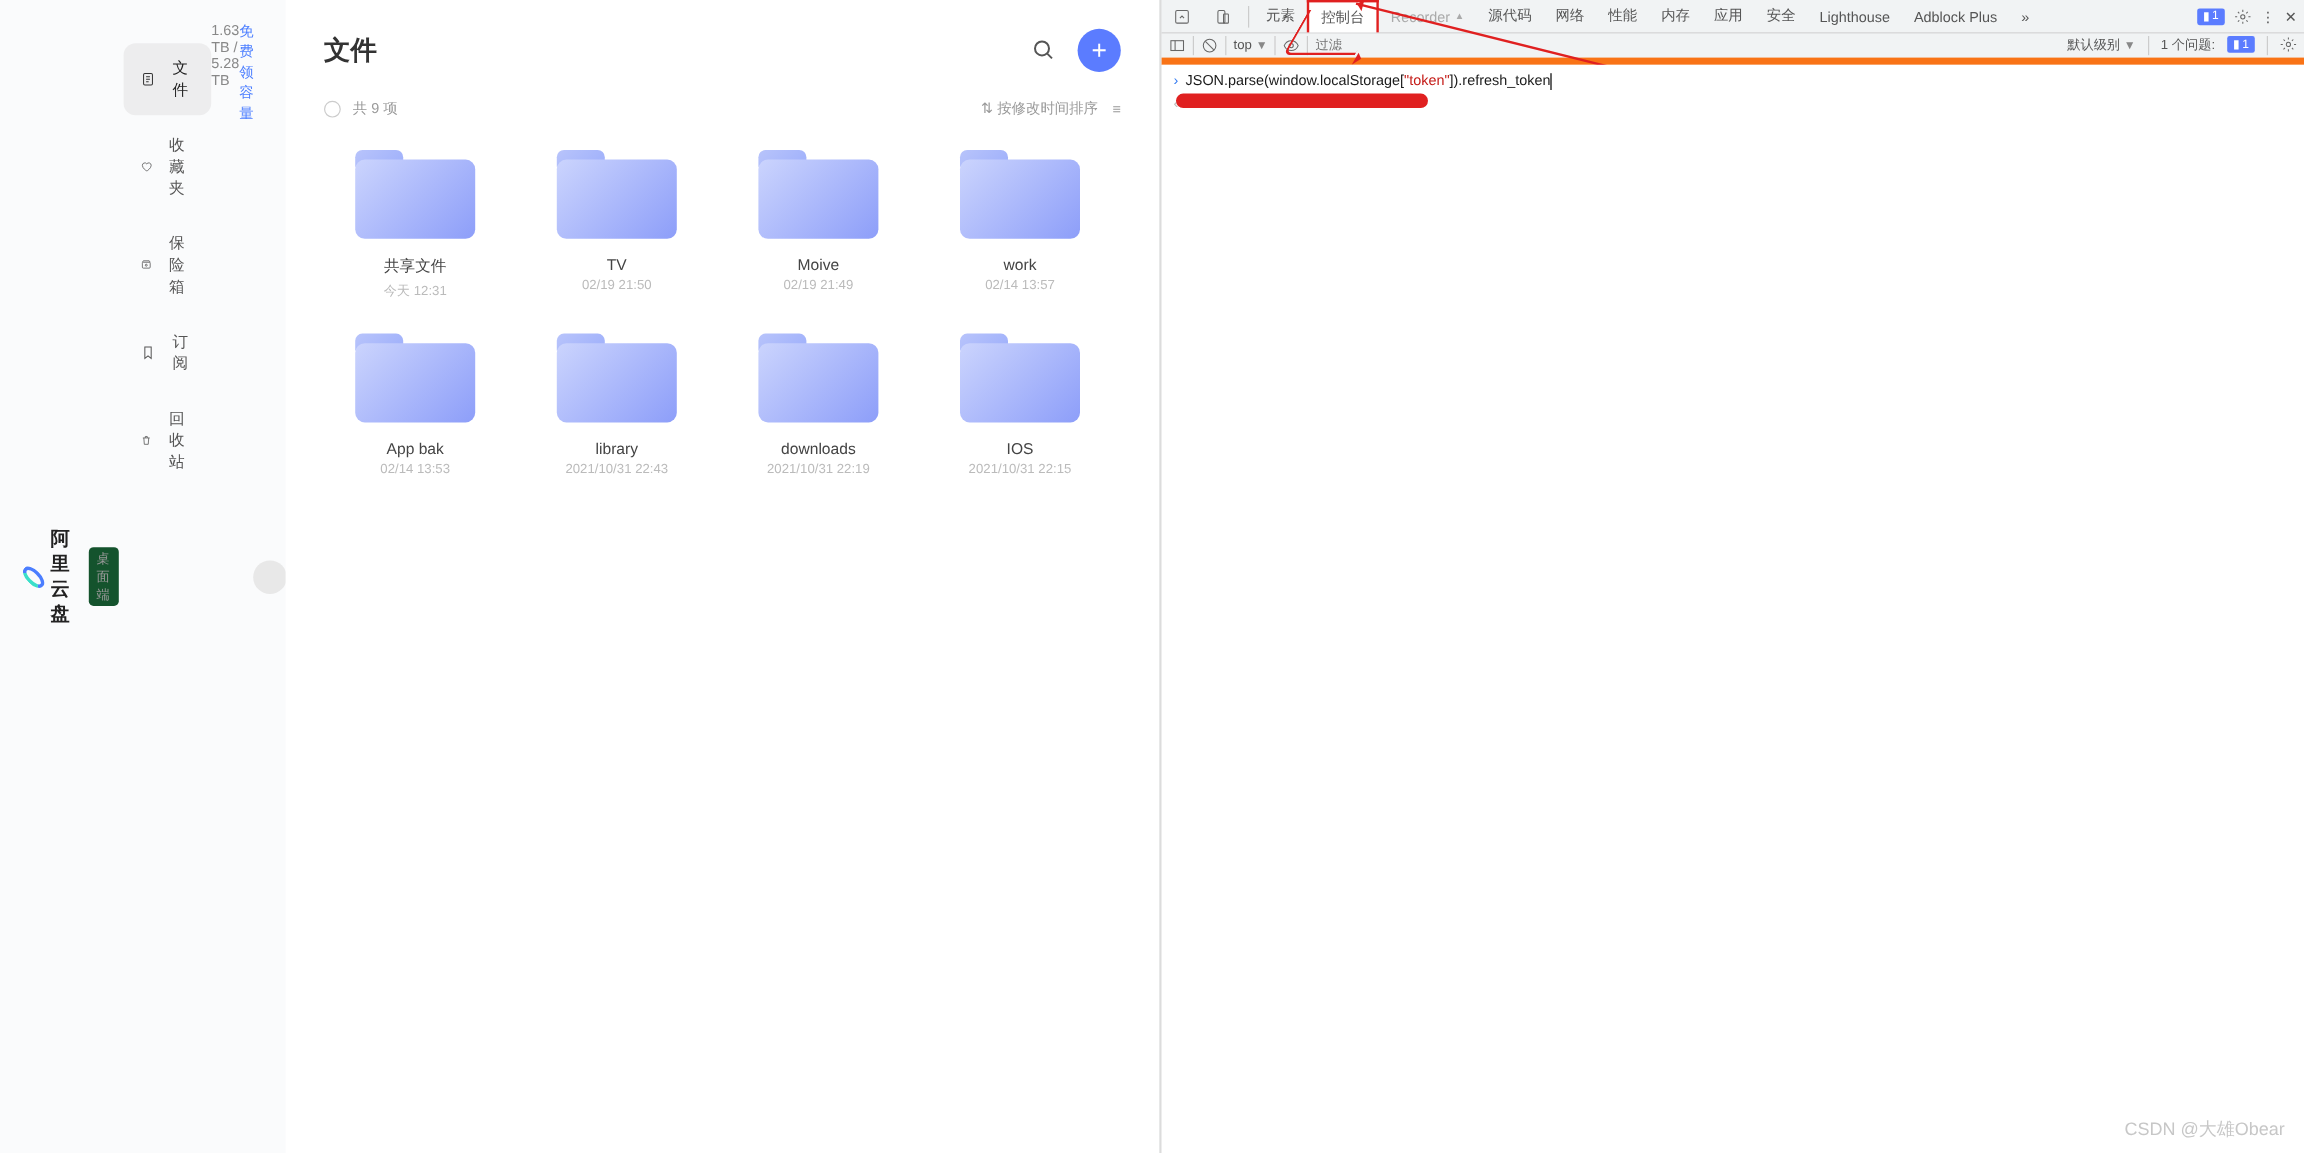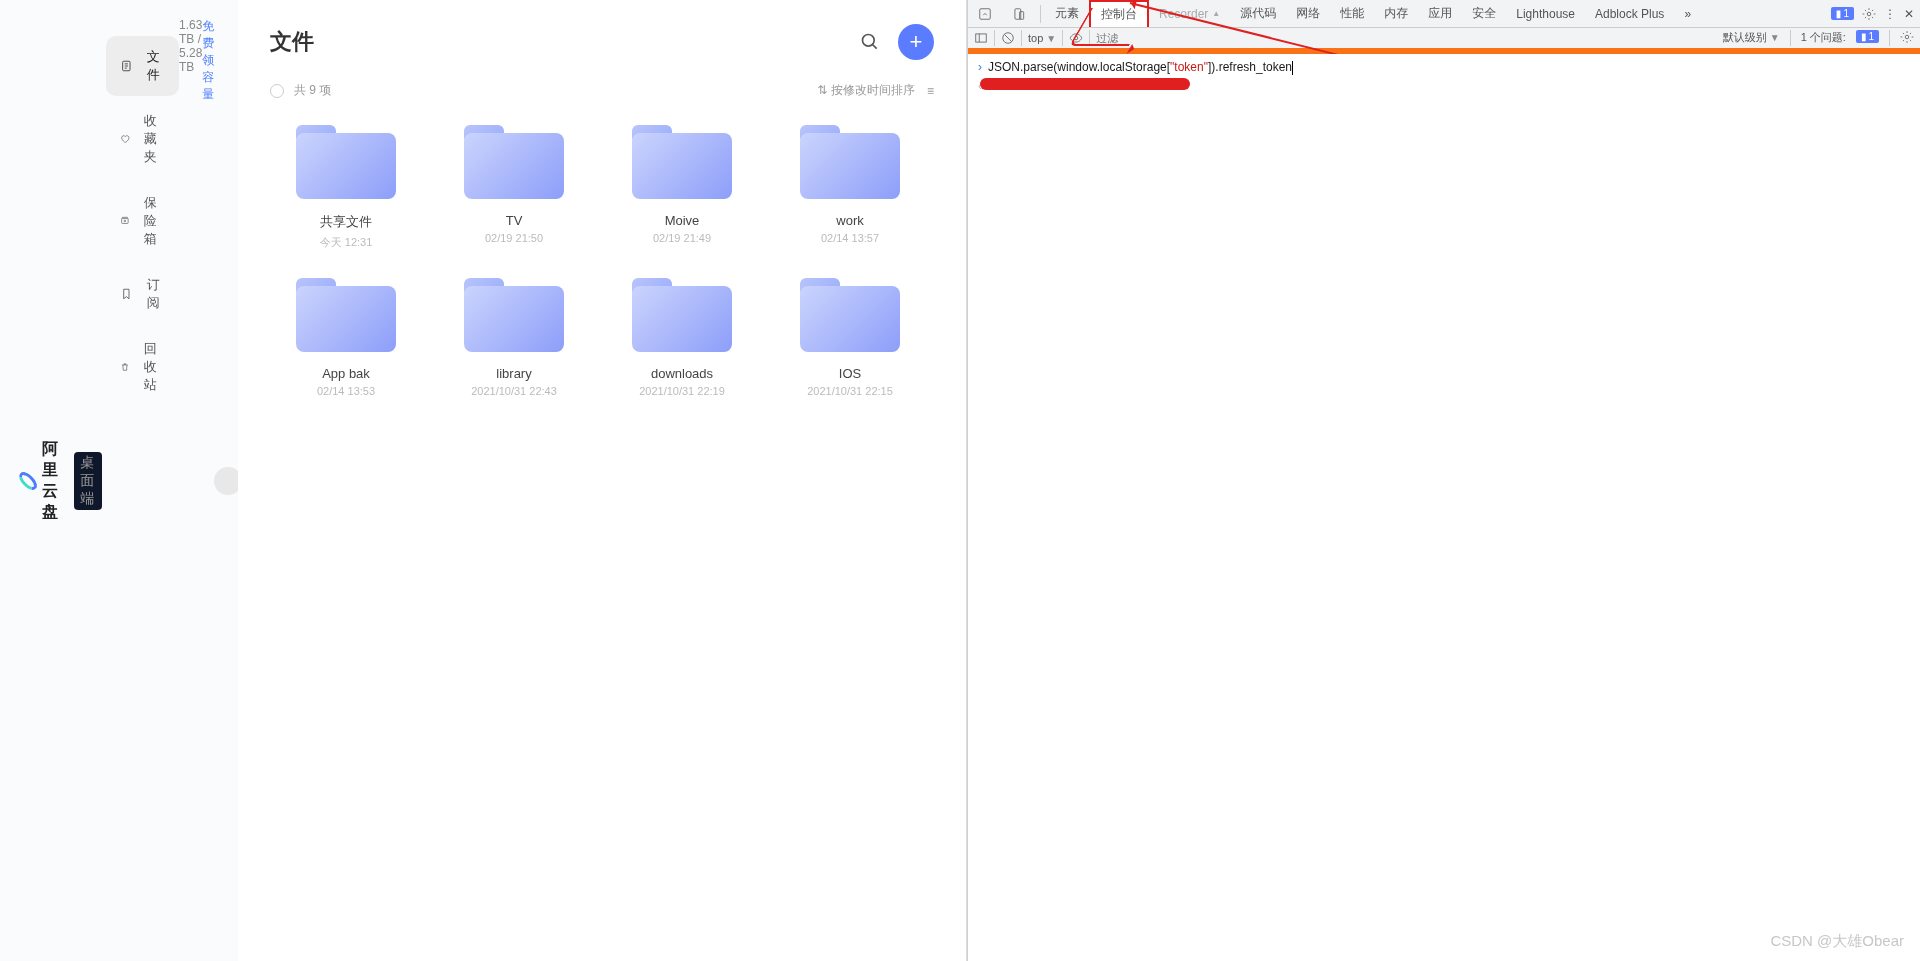--- a/index.html
+++ b/index.html
@@ -2,21 +2,21 @@
 <html><head>
 <meta charset="utf-8">
 <style>
 *{margin:0;padding:0;box-sizing:border-box;font-family:-apple-system,"PingFang SC","Microsoft YaHei",sans-serif}
 body{display:flex;width:1920px;height:961px;overflow:hidden;font-size:13px;color:#333}
 .app{width:967px;height:100%;display:flex;background:#fafbfc;border-right:1px solid #ddd}
 .sidebar{width:238px;background:#fafbfc;display:flex;flex-direction:row;padding:18px}
 .brand{display:flex;align-items:center;gap:8px;padding:8px 4px}
 .brand-logo{width:22px;height:22px;border:3px solid #4b7eff;border-radius:50%;border-left-color:#3bdfc9;transform:rotate(-45deg)}
 .brand-name{font-size:16px;font-weight:600;color:#222}
-.brand-tag{margin-left:auto;font-size:14px;color:#999;background:#0f172a;padding:2px 6px;border-radius:4px}
+.brand-tag{margin-left:auto;font-size:11px;color:#999;background:#14532d;padding:2px 6px;border-radius:4px}
 .nav{margin-top:18px;display:flex;flex-direction:column;gap:4px}
 .nav-item{display:flex;align-items:center;gap:14px;padding:12px 14px;border-radius:10px;color:#555;cursor:pointer}
 .nav-item.active{background:#ededee;color:#222}
 .nav-ico{width:18px;height:18px;stroke:#555;fill:none;stroke-width:1.6}
 .nav-item.active .nav-ico{stroke:#333}
 .spacer{flex:1}
 .storage{font-size:12px;color:#888;display:flex;justify-content:center;margin-bottom:8px}
 .storage a{color:#4b7eff;text-decoration:none}
 .bar{height:3px;background:#eee;border-radius:2px;margin-bottom:28px}
 .bar i{display:block;height:100%;width:32%;background:#4b7eff;border-radius:2px}

